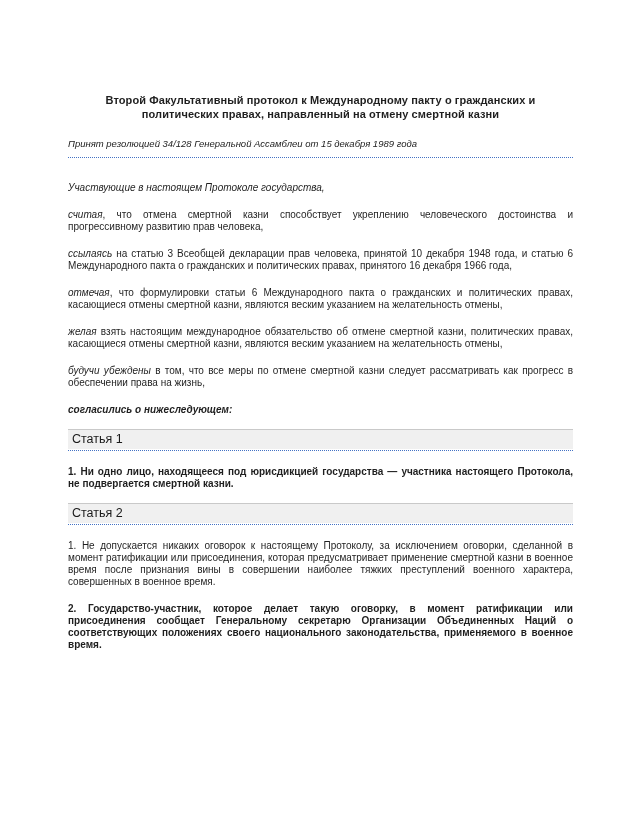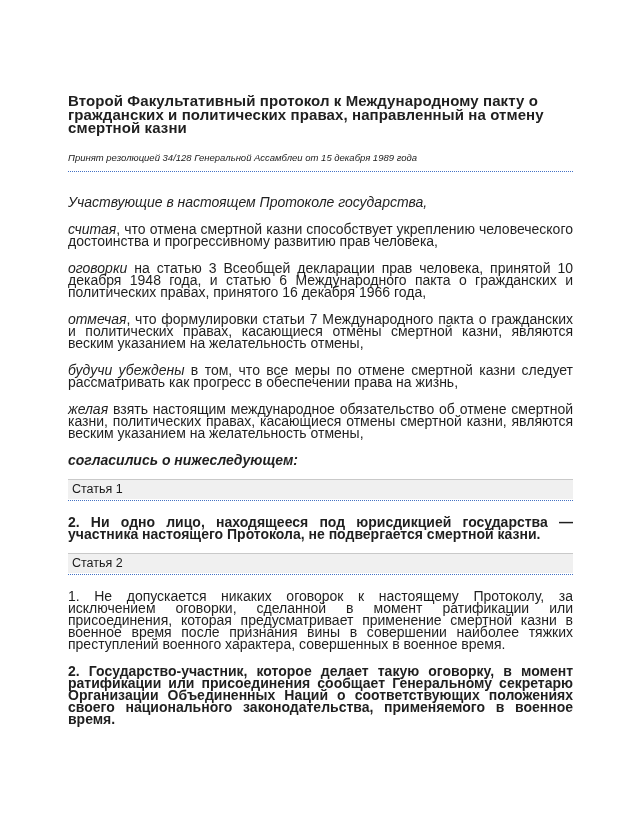--- a/index.html
+++ b/index.html
@@ -13,33 +13,33 @@
     width:640px;height:828px;background:#ffffff;overflow:hidden;
     font-family:"Liberation Sans", sans-serif;color:var(--text);
     -webkit-font-smoothing:antialiased;
   }
   .page{
     box-sizing:border-box;
     width:640px;height:828px;
     padding:94px 67px 0 68px;
   }
   .doc-title{
-    font-size:15px;line-height:13.5px;font-weight:bold;
-    margin:0 0 17px 0;letter-spacing:.1px;
+    font-size:11px;line-height:13.5px;font-weight:bold;
+    margin:0 0 17px 0;letter-spacing:.1px;text-align:center;
   }
   .doc-subtitle{
     font-style:italic;font-size:9.5px;line-height:12px;
     margin:0 0 7px 0;color:#222;
   }
   .rule{
     height:0;border-bottom:1px dotted var(--divider);
   }
   .rule.standalone{margin:0 0 24px 0;}
   .body-text p{
-    font-size:14px;line-height:12px;margin:0 0 15px 0;
+    font-size:10px;line-height:12px;margin:0 0 15px 0;
     text-align:justify;
   }
   .body-text p:last-child{margin-bottom:0;font-weight:bold;}
   em.lead{font-style:italic;}
   .article{margin-top:13px;}
   .article-heading{
     background:var(--heading-bg);
     border-top:1px solid var(--heading-border);
     font-size:12.5px;line-height:14px;
     padding:2px 22px 3px 4px;
@@ -59,41 +59,41 @@
   <div class="rule standalone"></div>
 
   <div class="body-text">
     <p>
       <em class="lead">Участвующие в настоящем Протоколе государства,</em><span></span>
     </p>
     <p>
       <em class="lead">считая</em><span>, что отмена смертной казни способствует укреплению человеческого достоинства и прогрессивному развитию прав человека,</span>
     </p>
     <p>
-      <em class="lead">оговорки</em><span> на статью 3 Всеобщей декларации прав человека, принятой 10 декабря 1948 года, и статью 6 Международного пакта о гражданских и политических правах, принятого 16 декабря 1966 года,</span>
+      <em class="lead">ссылаясь</em><span> на статью 3 Всеобщей декларации прав человека, принятой 10 декабря 1948 года, и статью 6 Международного пакта о гражданских и политических правах, принятого 16 декабря 1966 года,</span>
     </p>
     <p>
-      <em class="lead">отмечая</em><span>, что формулировки статьи 7 Международного пакта о гражданских и политических правах, касающиеся отмены смертной казни, являются веским указанием на желательность отмены,</span>
+      <em class="lead">отмечая</em><span>, что формулировки статьи 6 Международного пакта о гражданских и политических правах, касающиеся отмены смертной казни, являются веским указанием на желательность отмены,</span>
+    </p>
+    <p>
+      <em class="lead">желая</em><span> взять настоящим международное обязательство об отмене смертной казни, политических правах, касающиеся отмены смертной казни, являются веским указанием на желательность отмены,</span>
     </p>
     <p>
       <em class="lead">будучи убеждены</em><span> в том, что все меры по отмене смертной казни следует рассматривать как прогресс в обеспечении права на жизнь,</span>
-    </p>
-    <p>
-      <em class="lead">желая</em><span> взять настоящим международное обязательство об отмене смертной казни, политических правах, касающиеся отмены смертной казни, являются веским указанием на желательность отмены,</span>
     </p>
     <p>
       <em class="lead">согласились о нижеследующем:</em><span></span>
     </p>
   </div>
 
   <div class="article">
     <h2 class="article-heading">Статья 1</h2>
     <div class="rule"></div>
     <div class="body-text">
-      <p>2. Ни одно лицо, находящееся под юрисдикцией государства — участника настоящего Протокола, не подвергается смертной казни.</p>
+      <p>1. Ни одно лицо, находящееся под юрисдикцией государства — участника настоящего Протокола, не подвергается смертной казни.</p>
     </div>
   </div>
 
   <div class="article">
     <h2 class="article-heading">Статья 2</h2>
     <div class="rule"></div>
     <div class="body-text">
       <p>1. Не допускается никаких оговорок к настоящему Протоколу, за исключением оговорки, сделанной в момент ратификации или присоединения, которая предусматривает применение смертной казни в военное время после признания вины в совершении наиболее тяжких преступлений военного характера, совершенных в военное время.</p>
       <p>2. Государство-участник, которое делает такую оговорку, в момент ратификации или присоединения сообщает Генеральному секретарю Организации Объединенных Наций о соответствующих положениях своего национального законодательства, применяемого в военное время.</p>
     </div>

